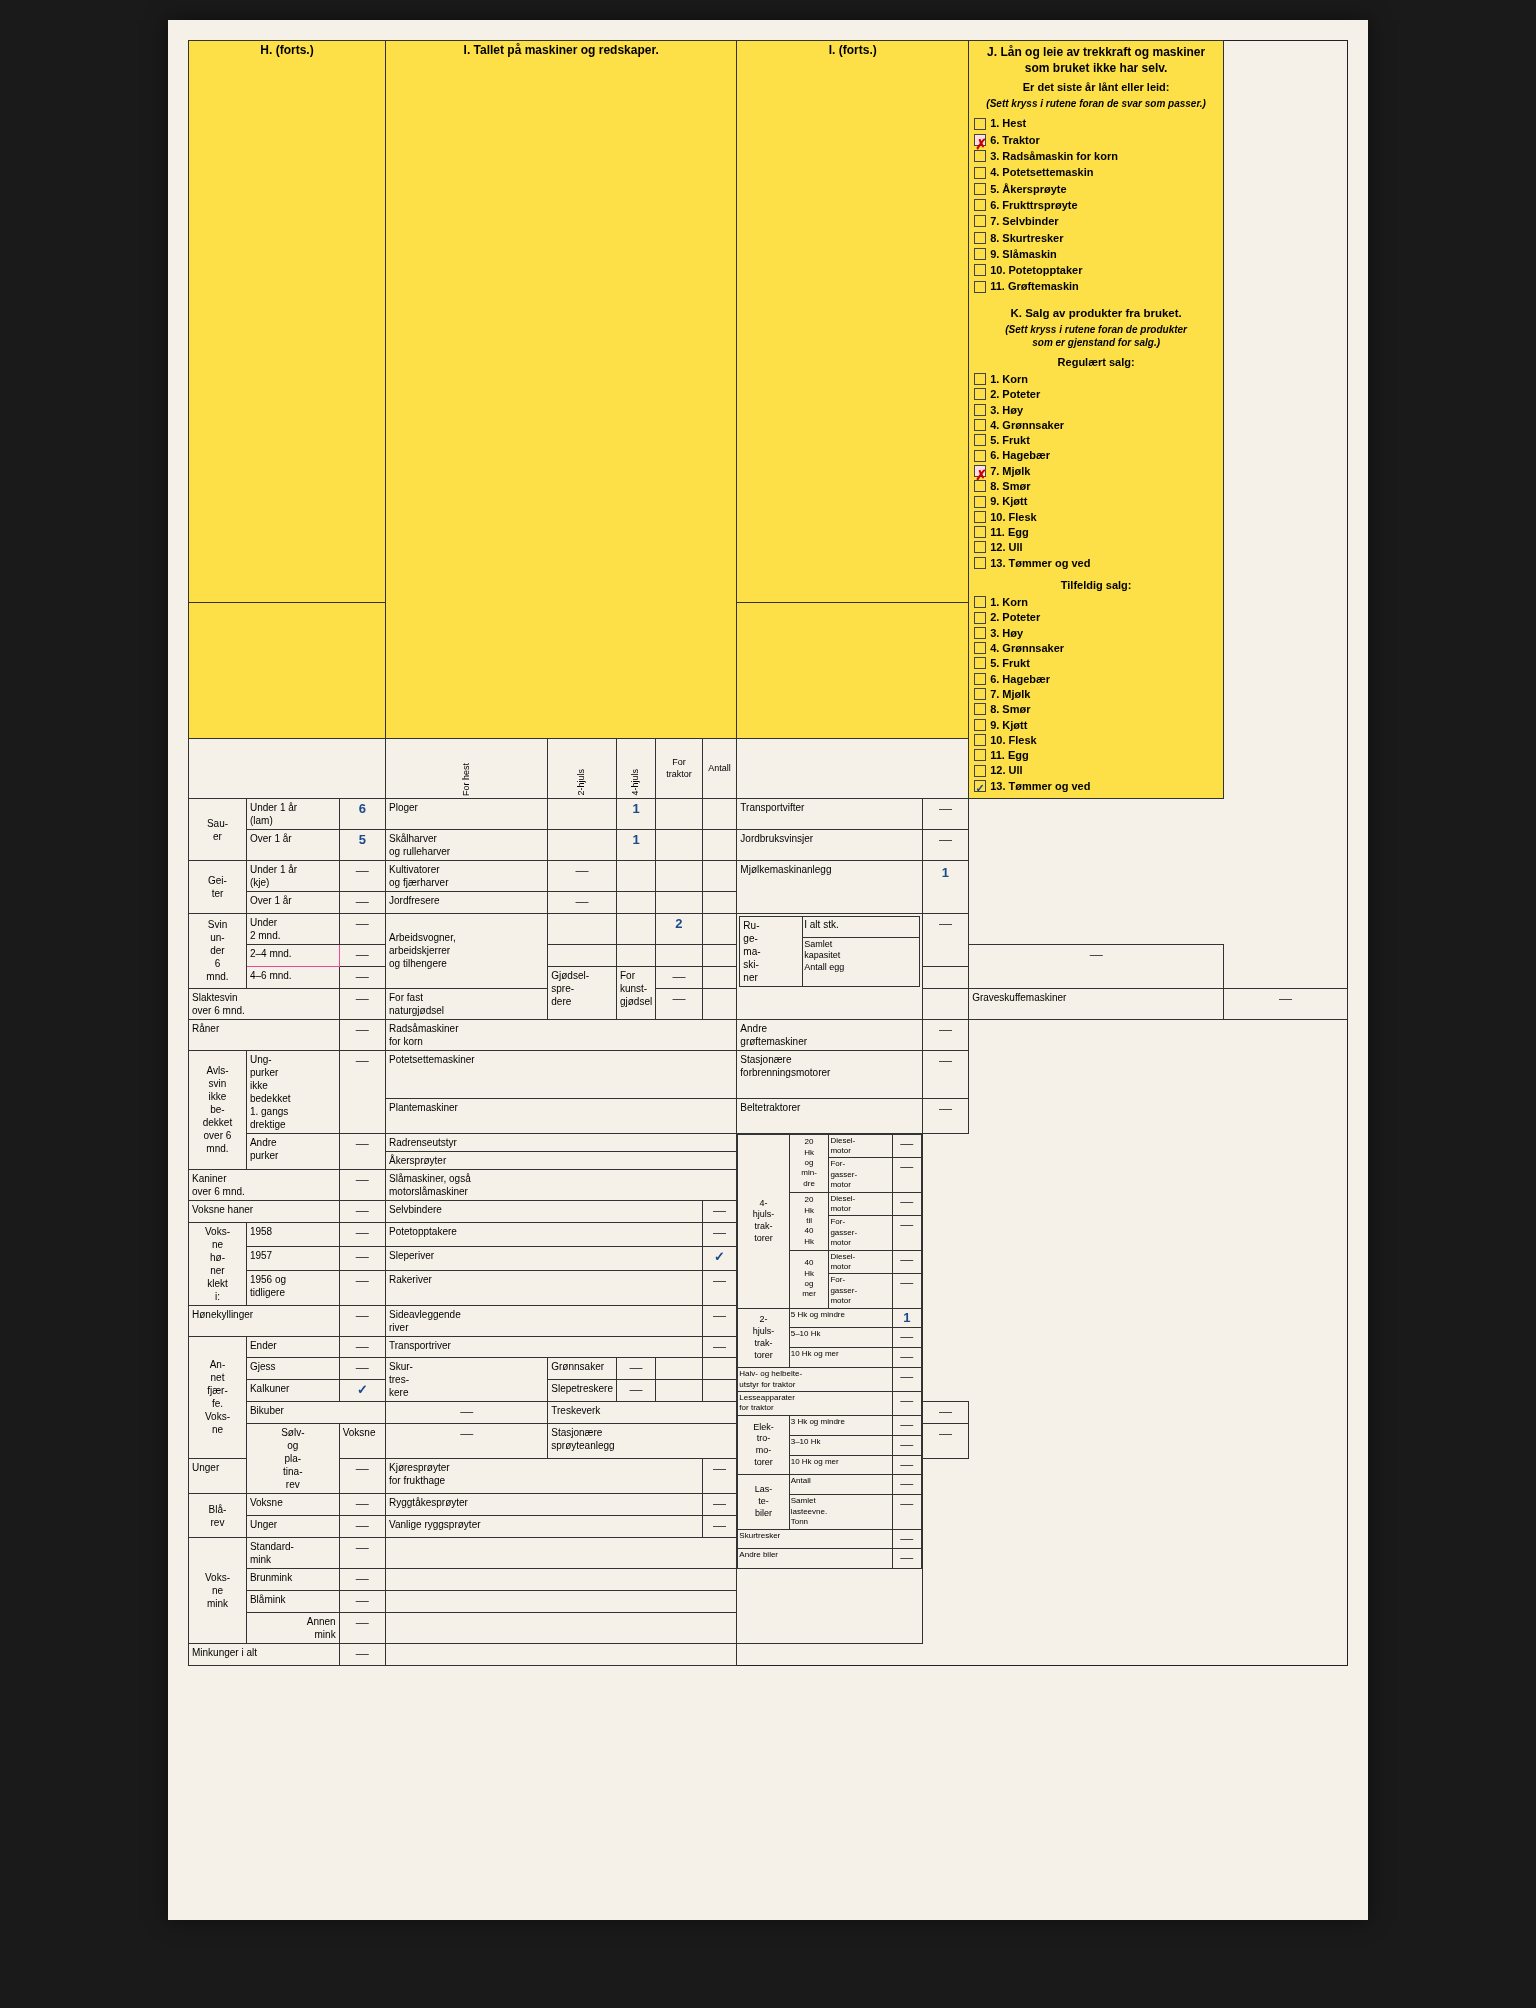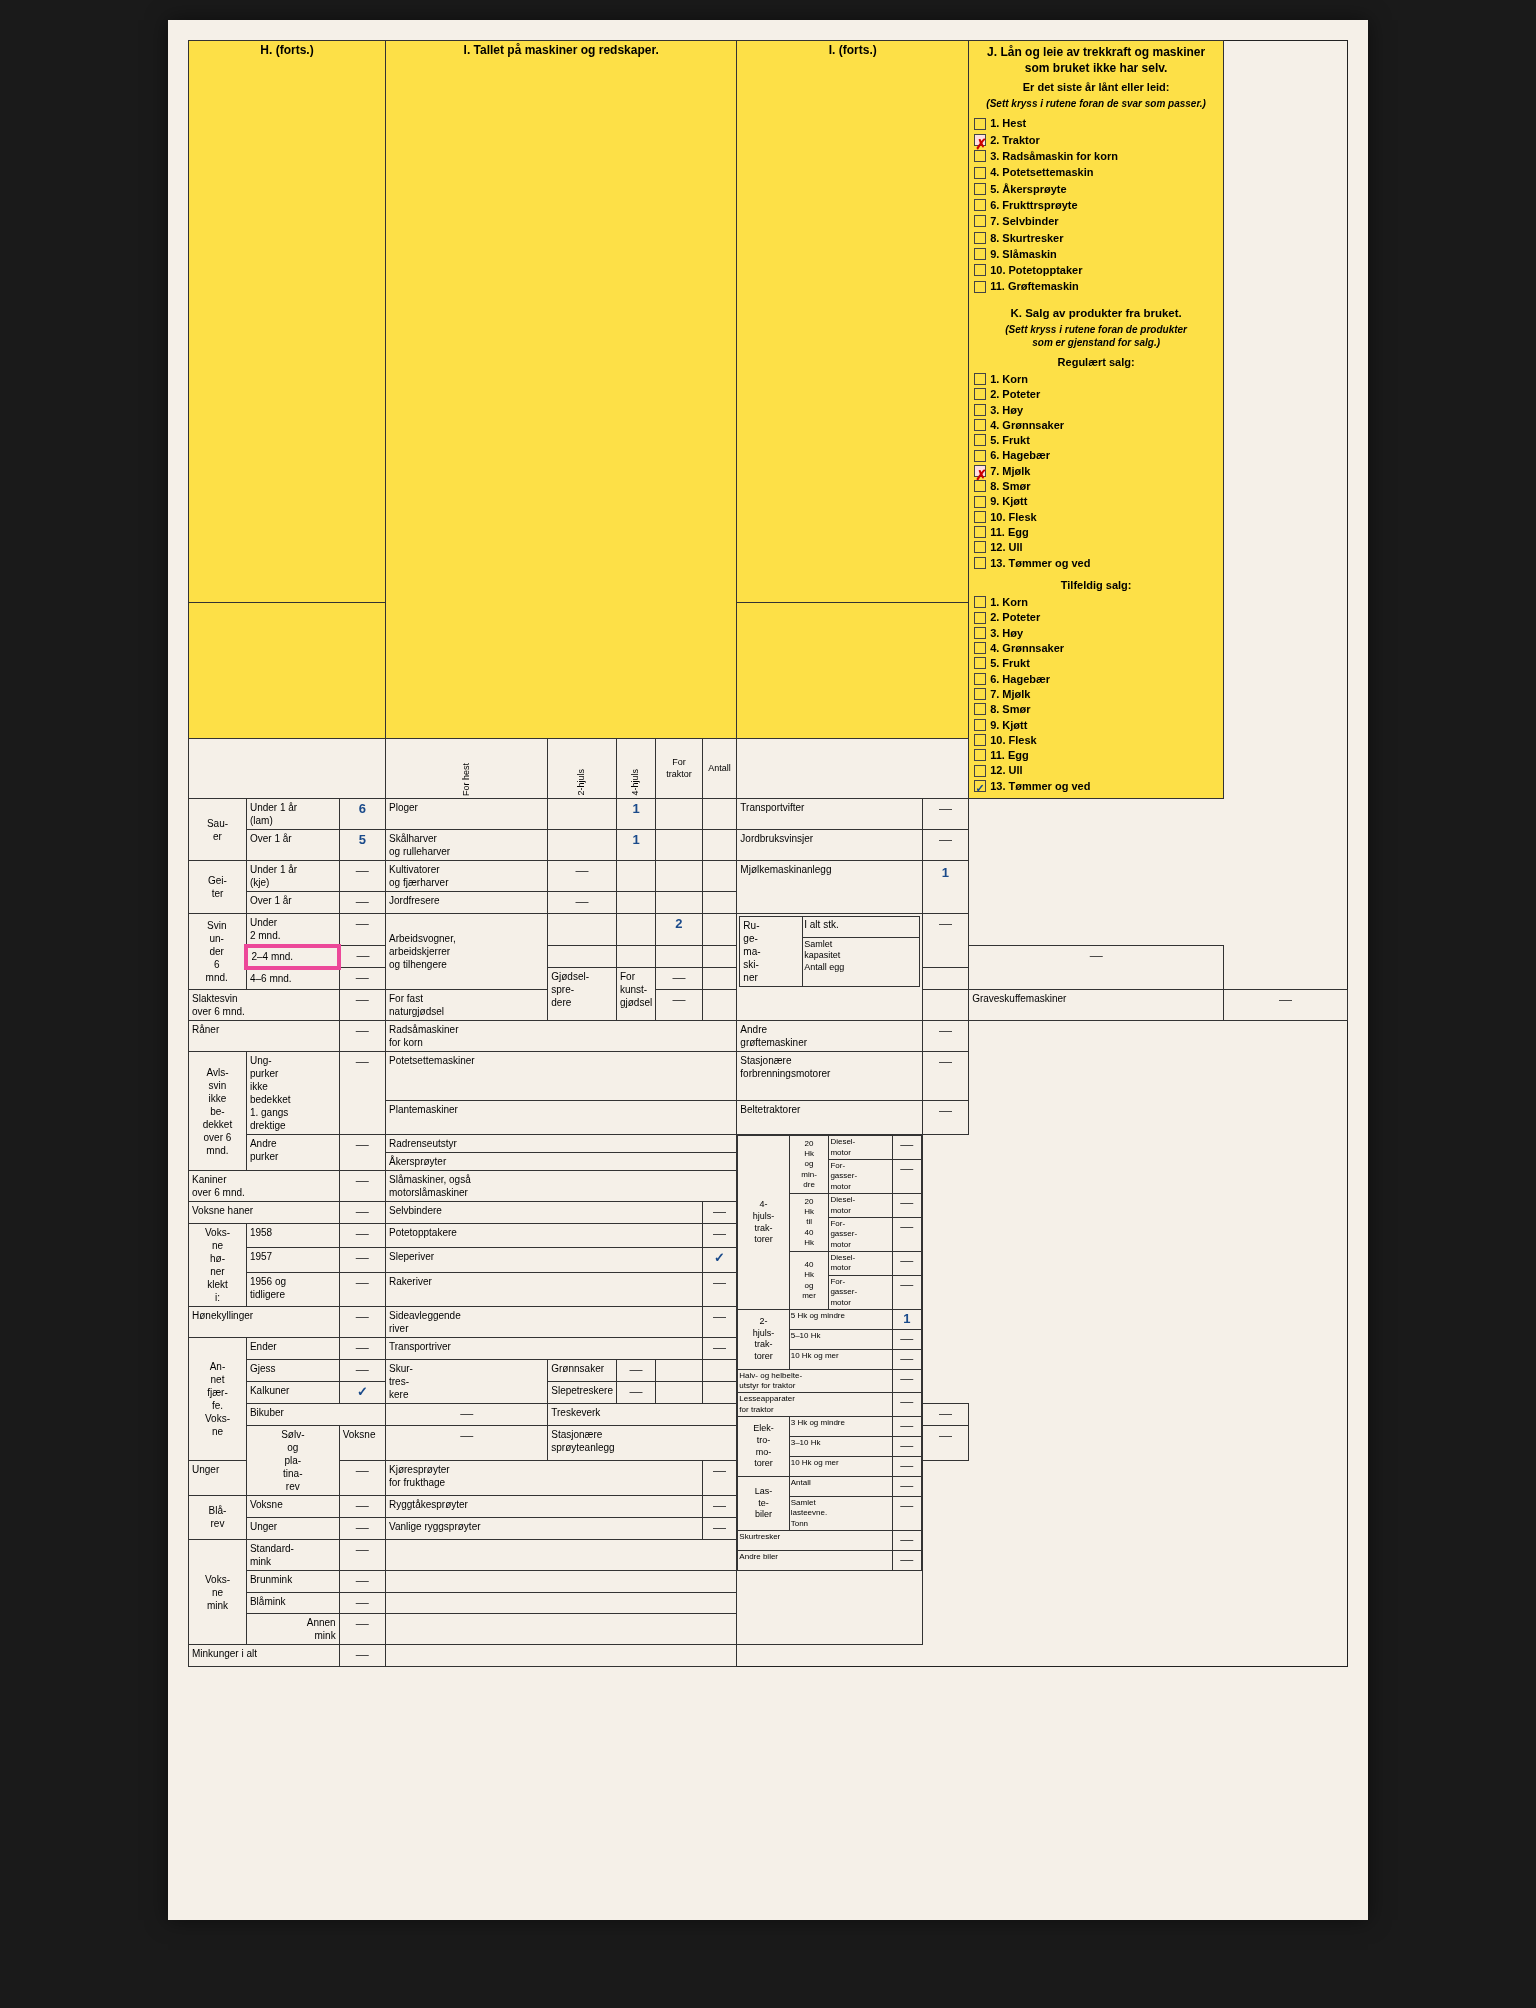--- a/index.html
+++ b/index.html
@@ -153,21 +153,21 @@
 og maskiner som bruket
 ikke har selv.</div>
             <div class="j-subheader">Er det siste år lånt eller leid:</div>
             <div class="j-note">(Sett kryss i rutene foran de svar som passer.)</div>
             <div class="j-item">
               <span class="small-box"></span>
               <span>1. Hest</span>
             </div>
             <div class="j-item">
               <span class="small-box" style="background:#ffe0e0;"><span class="checkbox-x">✗</span></span>
-              <span>2. Traktor</span>
+              <span>6. Traktor</span>
             </div>
             <div class="j-item">
               <span class="small-box"></span>
               <span>3. Radsåmaskin for korn</span>
             </div>
             <div class="j-item">
               <span class="small-box"></span>
               <span>4. Potetsettemaskin</span>
             </div>
             <div class="j-item">
@@ -409,21 +409,21 @@
             <tr>
                   <td style="padding:1px; font-size:9px;">Samlet<br>kapasitet<br>Antall egg</td>
                 </tr>
           </tbody>
             </table>
         </td>
         <td rowspan="2" style="border:1px solid #333; text-align:center;"><span class="handwritten-dash">—</span></td>
       </tr>
 
       <tr>
-        <td style="font-size:10px; border:4px solid #ec4899;">2–4 mnd.</td>
+        <td style="font-size:10px; border:1px solid #ec4899;">2–4 mnd.</td>
         <td style="border:1px solid #333; text-align:center;"><span class="handwritten-dash">—</span></td>
         <td style="border:1px solid #333; text-align:center;"></td>
         <td style="border:1px solid #333; text-align:center;"></td>
         <td style="border:1px solid #333; text-align:center;"></td>
         <td style="border:1px solid #333; text-align:center;"></td>
         <td rowspan="2" style="border:1px solid #333; text-align:center;"><span class="handwritten-dash">—</span></td>
       </tr>
 
       <tr>
         <td style="font-size:10px; border:1px solid #333;">4–6 mnd.</td>

